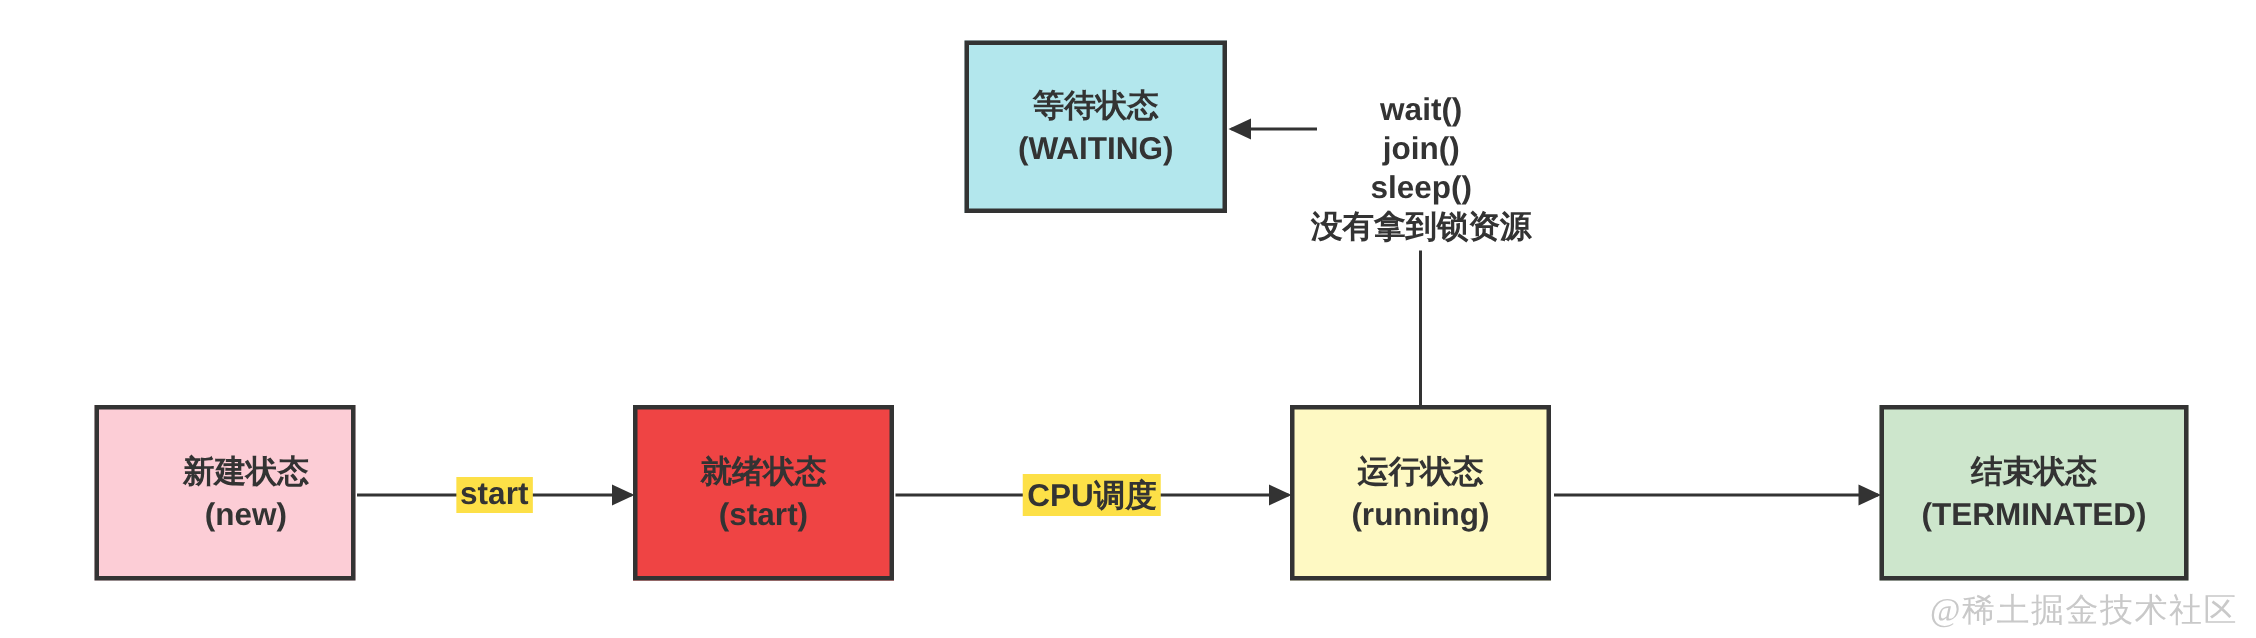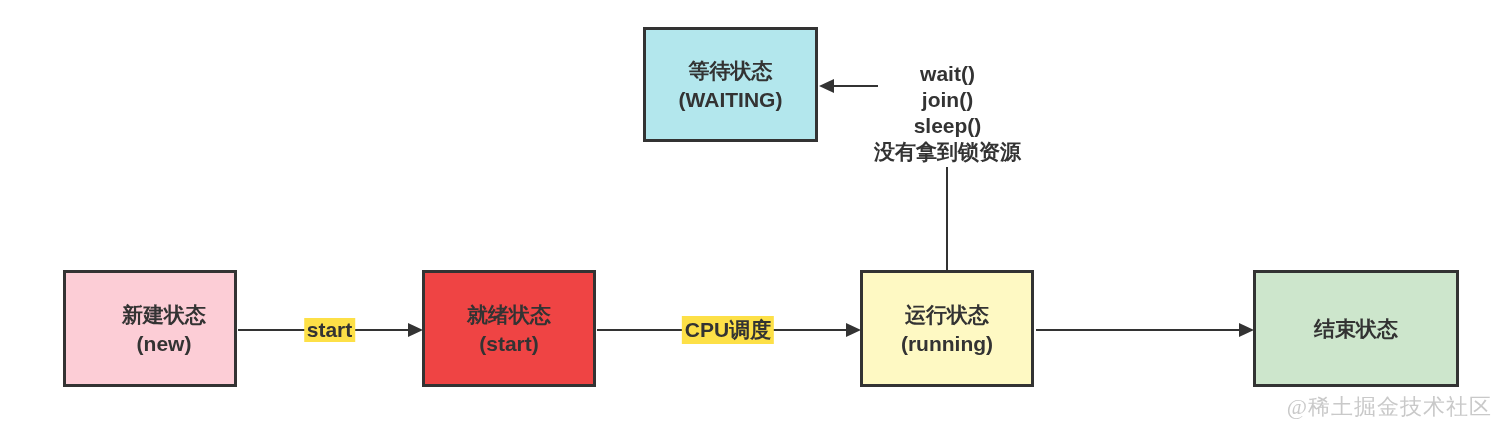--- a/index.html
+++ b/index.html
@@ -114,20 +114,21 @@
     <div>(start)</div>
   </div>
 
   <div class="node node-running" style="background: #fef9c3;">
     <div>运行状态</div>
     <div>(running)</div>
   </div>
 
   <div class="node node-terminated" style="background: rgb(205, 230, 204);">
     <div>结束状态</div>
+    <div>(TERMINATED)</div>
   </div>
 
   <div class="edge edge-new-ready">
     <span class="head-right"></span>
     <span class="edge-label">start</span>
   </div>
 
   <div class="edge edge-ready-running">
     <span class="head-right"></span>
     <span class="edge-label">CPU调度</span>

